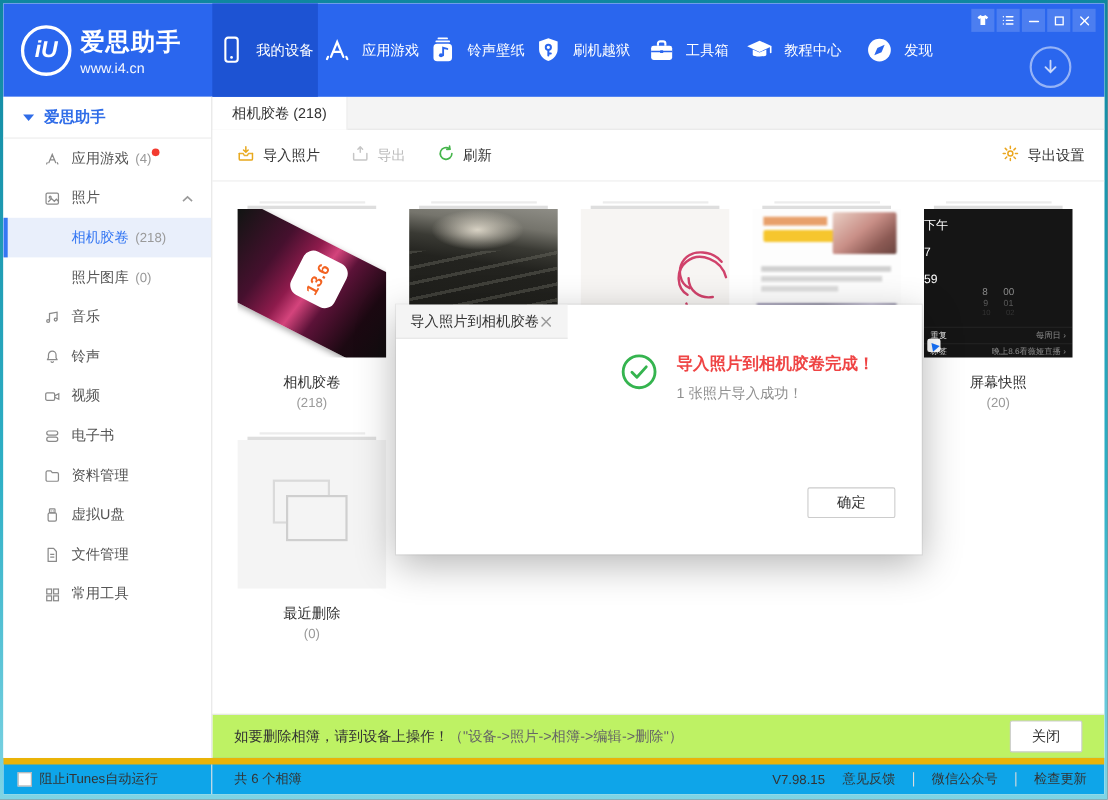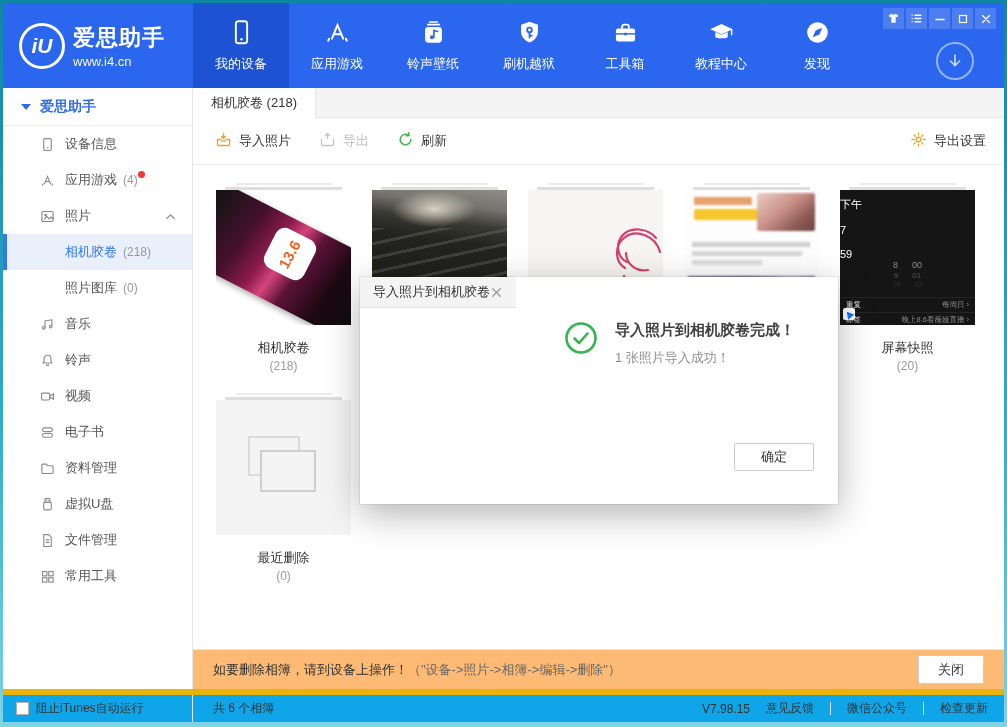--- a/index.html
+++ b/index.html
@@ -10,21 +10,21 @@
 
   
   .hdr { height:85px; background:#2a66ee; display:flex; flex:none; position:relative; }
   .logo { width:190px; display:flex; align-items:center; padding-left:16px; }
   .logo-badge { width:46px; height:46px; border:3px solid #fff; border-radius:50%; color:#fff;
                 font-size:21px; font-weight:bold; font-style:italic; display:flex; align-items:center; justify-content:center; flex:none;}
   .logo-txt { margin-left:8px; color:#fff; }
   .logo-title { font-size:22px; font-weight:bold; letter-spacing:1px; }
   .logo-url { font-size:13px; opacity:.95; margin-top:1px; }
   .nav { display:flex; }
-  .nav-item { width:96px; display:flex; flex-direction:column; align-items:center; justify-content:center; gap:9px; cursor:pointer; }
+  .nav-item { width:96px; display:flex; flex-direction:row; align-items:center; justify-content:center; gap:9px; cursor:pointer; }
   .nav-item.active { background:#1d53d3; }
   .nav-item .nlabel { color:#fff; font-size:13px; }
   .nav-item svg { display:block; }
   .winctl { position:absolute; top:5px; right:8px; display:flex; gap:2px; }
   .wbtn { width:21px; height:21px; background:rgba(255,255,255,.16); display:flex; align-items:center; justify-content:center; cursor:pointer; }
   .dl-btn { position:absolute; right:30px; top:39px; width:38px; height:38px; border:2px solid rgba(255,255,255,.5);
             border-radius:50%; display:flex; align-items:center; justify-content:center; cursor:pointer; }
 
   
   .main-row { flex:1; display:flex; min-height:0; }
@@ -108,40 +108,40 @@
   .al-cursor { position:absolute; left:3px; bottom:5px; width:12px; height:12px; background:#fff; border-radius:2px;
                display:flex; align-items:center; justify-content:center; }
   .al-cursor i { width:0; height:0; border-left:4px solid transparent; border-right:4px solid transparent; border-bottom:7px solid #1673ff; transform:rotate(-40deg); display:block; }
 
   
   .t-del { background:#f4f4f4; }
   .d-r1 { position:absolute; left:32px; top:36px; width:52px; height:40px; border:2px solid #dadada; }
   .d-r2 { position:absolute; left:44px; top:50px; width:56px; height:42px; border:2px solid #cfcfcf; background:#f4f4f4; }
 
   
-  .notice { height:40px; flex:none; background:#fdba74; border-top:1px solid #e6e6e6; display:flex; align-items:center; padding:0 20px; font-size:13px; color:#333; }
+  .notice { height:40px; flex:none; background:#bef264; border-top:1px solid #e6e6e6; display:flex; align-items:center; padding:0 20px; font-size:13px; color:#333; }
   .notice .quote { color:#666; }
   .btn { background:#fff; border:1px solid #ccc; border-radius:2px; font-size:13px; color:#333; text-align:center; cursor:pointer; font-family:inherit; }
   .notice .btn { margin-left:auto; width:66px; height:29px; }
   .statusbar { height:33px; flex:none; border-top:6px solid #eab308; background:#0ea5e9; display:flex; align-items:center; font-size:12px; color:#333; }
   .sb-left { width:190px; flex:none; height:100%; border-right:1px solid #e5e5e5; display:flex; align-items:center; padding-left:13px; gap:7px; cursor:pointer; }
   .cbx { width:13px; height:13px; border:1px solid #b0b0b0; background:#fff; flex:none; }
   .sb-albums { padding-left:20px; }
   .sb-right { margin-left:auto; display:flex; align-items:center; gap:16px; padding-right:16px; }
   .sb-right .sep { width:1px; height:13px; background:#ddd; }
   .sb-link { cursor:pointer; }
 
   
   .dialog { position:absolute; left:357px; top:274px; width:478px; height:227px; background:#fff; z-index:50;
             box-shadow:0 10px 34px rgba(0,0,0,.3), 0 0 0 1px rgba(0,0,0,.06); display:flex; flex-direction:row; }
   .dlg-hdr { height:31px; background:#f4f4f4; border-bottom:1px solid #e4e4e4; display:flex; align-items:center; padding:0 13px; font-size:13px; color:#333; flex:none; }
   .dlg-x { margin-left:auto; cursor:pointer; display:flex; }
   .dlg-body { flex:1; display:flex; padding:44px 0 0 48px; }
   .dlg-txt { margin-left:17px; }
-  .dlg-msg { font-size:15px; font-weight:bold; color:#404040; }
+  .dlg-msg { font-size:15px; font-weight:bold; color:#ef4444; }
   .dlg-det { font-size:13px; color:#8f8f8f; margin-top:9px; }
   .dlg-ok { position:absolute; right:24px; bottom:33px; width:80px; height:28px; }
 </style>
 </head>
 <body>
 
 <div class="frame">
 <div class="app">
 
   <div class="hdr">
@@ -264,29 +264,20 @@
   </div>
 
   <div class="main-row">
 
     <div class="side">
       <div class="side-hdr">
         <span class="tri"></span>
         <span>爱思助手</span>
       </div>
 
-      <div class="srow">
-        <span class="sicon">
-              <svg width="15" height="15" viewBox="0 0 24 24" fill="none" stroke="#8a8a8a" stroke-width="1.8">
-                <rect x="6" y="2.5" width="12" height="19" rx="2"></rect>
-                <path d="M10.5 17.5 h3"></path>
-              </svg>
-            </span>
-        <span>设备信息</span>
-      </div>
 
       <div class="srow">
         <span class="sicon">
               <svg width="15" height="15" viewBox="0 0 24 24" fill="none" stroke="#8a8a8a" stroke-width="1.8" stroke-linecap="round">
                 <path d="M7 17.5 L12 5.5 L17 17.5 M8.8 13.5 h6.4 M4.6 17.5 l-.8 1.8 M19.4 17.5 l.8 1.8"></path>
               </svg>
             </span>
         <span>应用游戏</span>
         <span class="cnt">(4)</span>
         <span class="reddot"></span>

